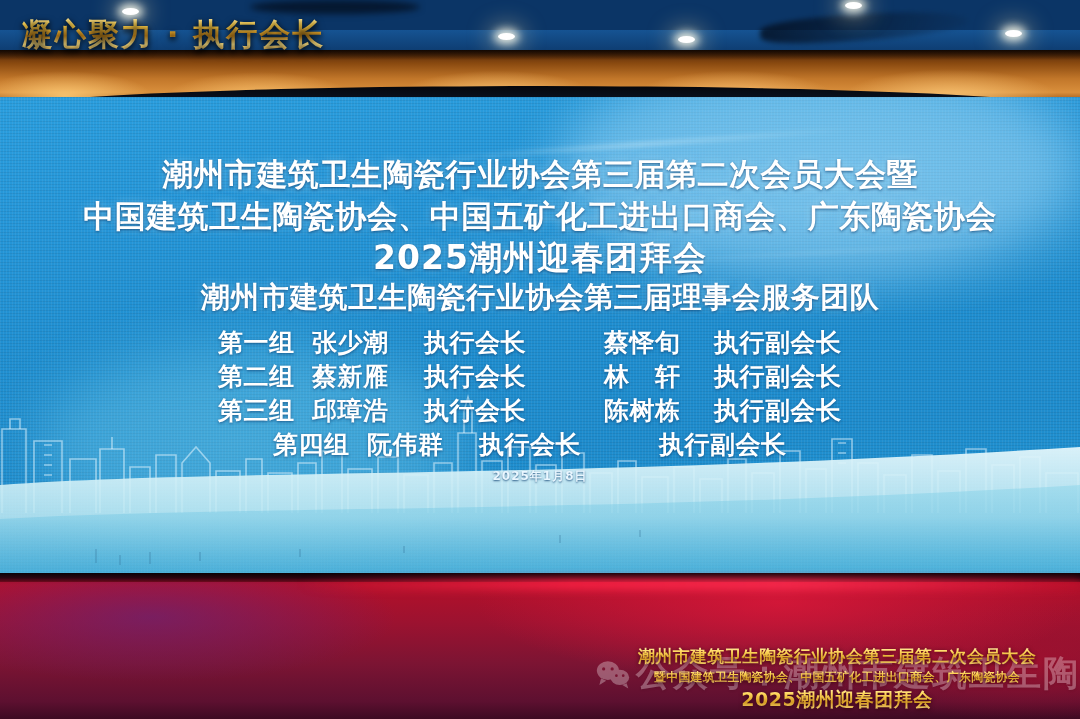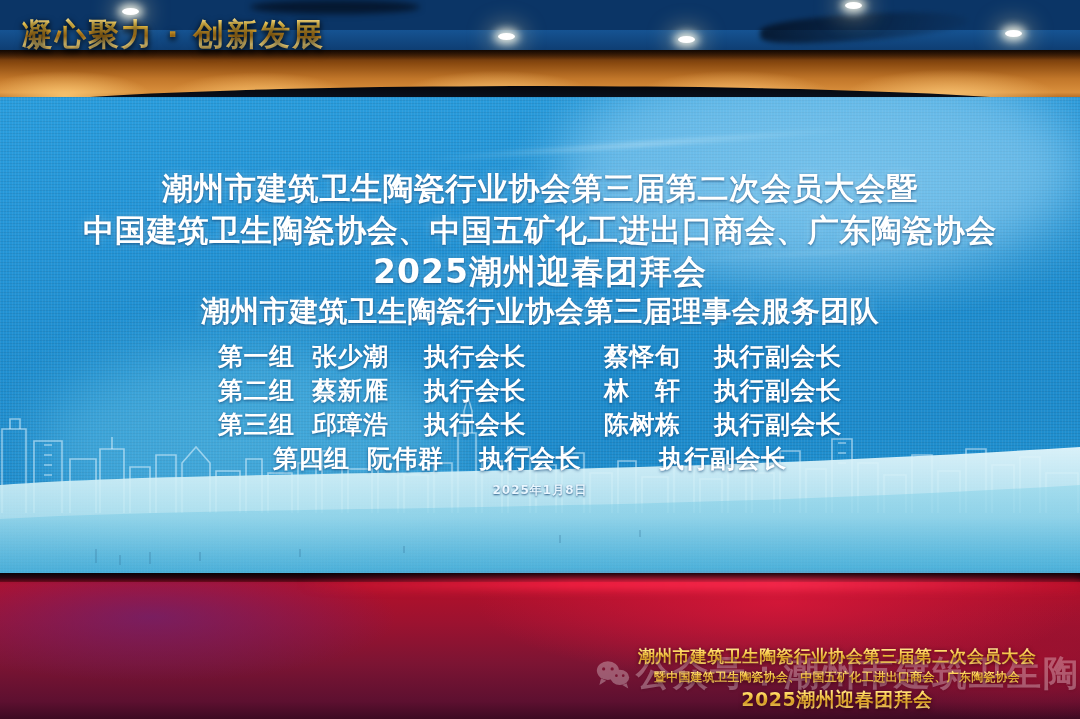--- a/index.html
+++ b/index.html
@@ -131,21 +131,21 @@
     position: absolute;
     left: 0; bottom: 0;
     width: 1080px; height: 190px;
     pointer-events: none;
   }
   .skyline { position: absolute; left:0; bottom: 62px; width: 1080px; height: 120px; }
 
   
   .screen-text {
     position: absolute;
-    left: 0; top: 16px;
+    left: 0; top: 2px;
     width: 1080px; height: 408px;
     text-align: center;
     color: #ffffff;
     pointer-events: none;
   }
   .hl {
     font-weight: bold;
     line-height: 1.12;
     letter-spacing: .5px;
     text-shadow: 0 1px 3px rgba(10,60,110,.75), 0 0 10px rgba(210,240,255,.35);
@@ -419,21 +419,21 @@
       <div class="footline">
         <div>2025年1月8日</div>
       </div>
     </div>
   </div>
 
   <div class="floor"></div>
   <div class="floor-topedge"></div>
   <div class="floor-hotline"></div>
 
-  <div class="gold-title">凝心聚力 · 创新发展</div>
+  <div class="gold-title">凝心聚力 · 执行会长</div>
 
   <div class="watermark">
     <svg class="wm-icon" viewBox="0 0 40 34">
       <ellipse cx="14" cy="13" rx="13" ry="11" fill="#ffffff"></ellipse>
       <path d="M6 22 L4 30 L12 25 Z" fill="#ffffff"></path>
       <circle cx="9" cy="11" r="1.9" fill="#8b1c36"></circle>
       <circle cx="19" cy="11" r="1.9" fill="#8b1c36"></circle>
       <ellipse cx="28" cy="21" rx="11" ry="9" fill="#ffffff"></ellipse>
       <path d="M36 28 L38 34 L31 30 Z" fill="#ffffff"></path>
       <circle cx="24" cy="19" r="1.6" fill="#8b1c36"></circle>

